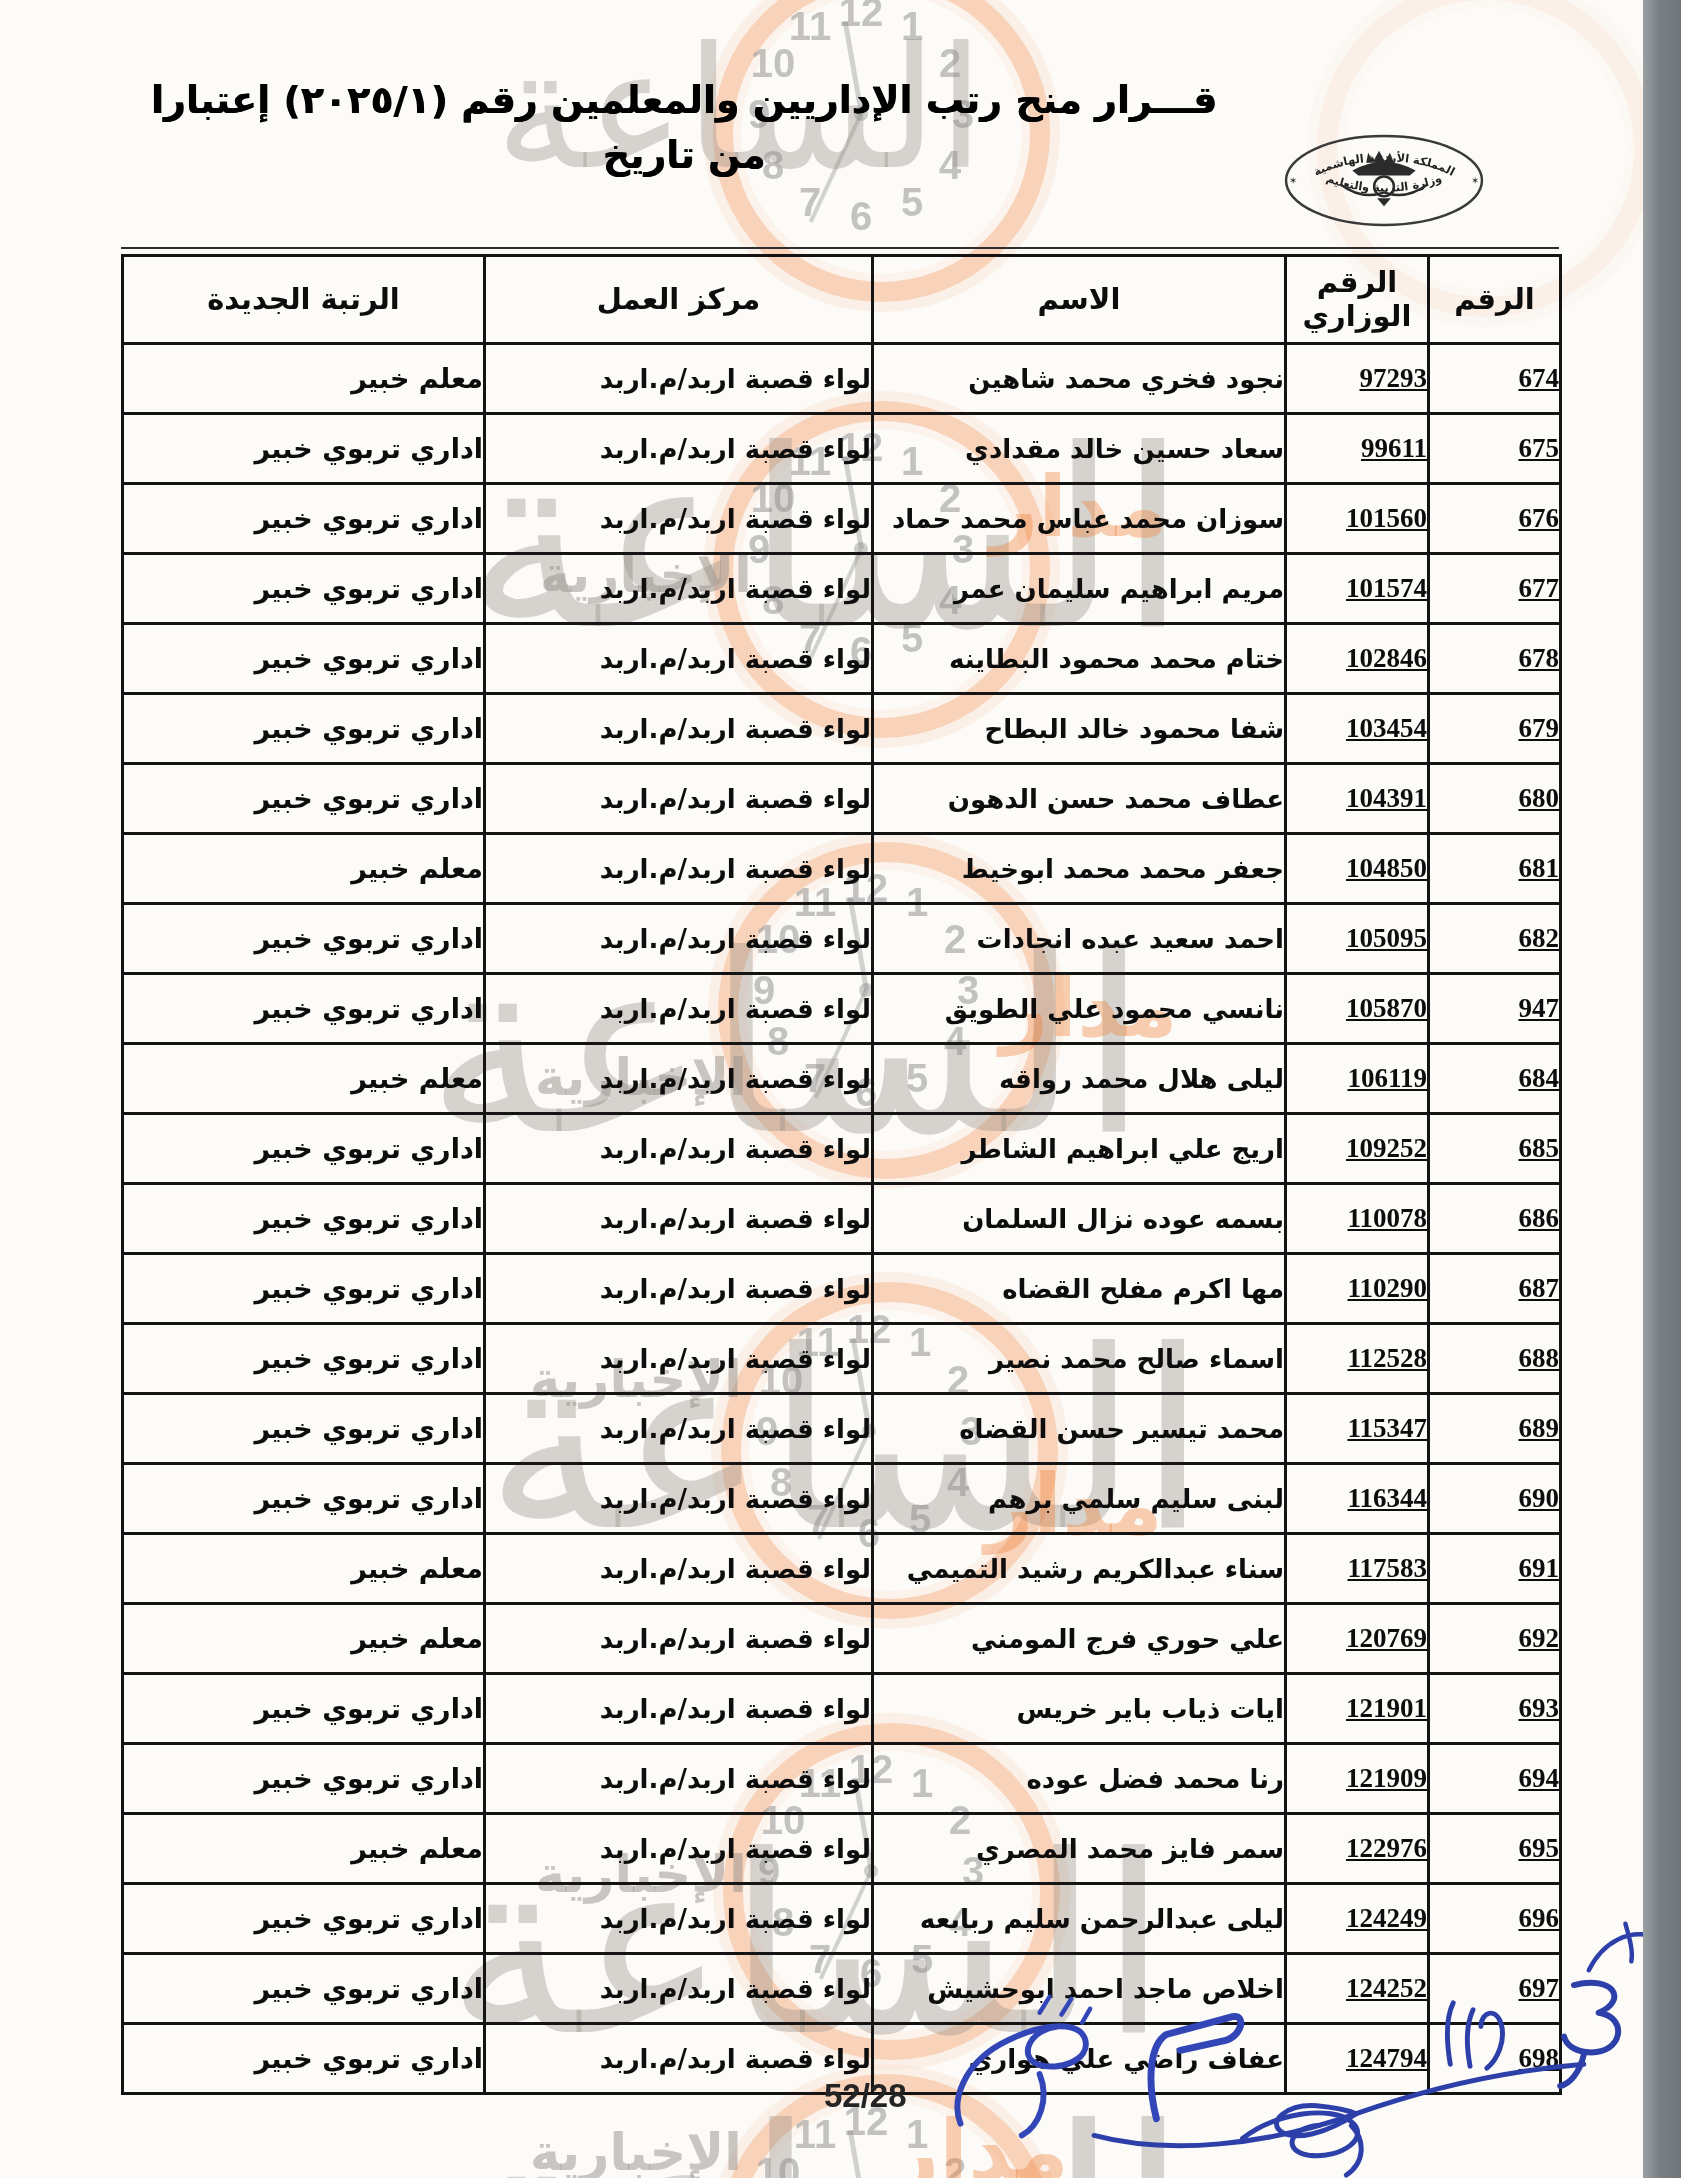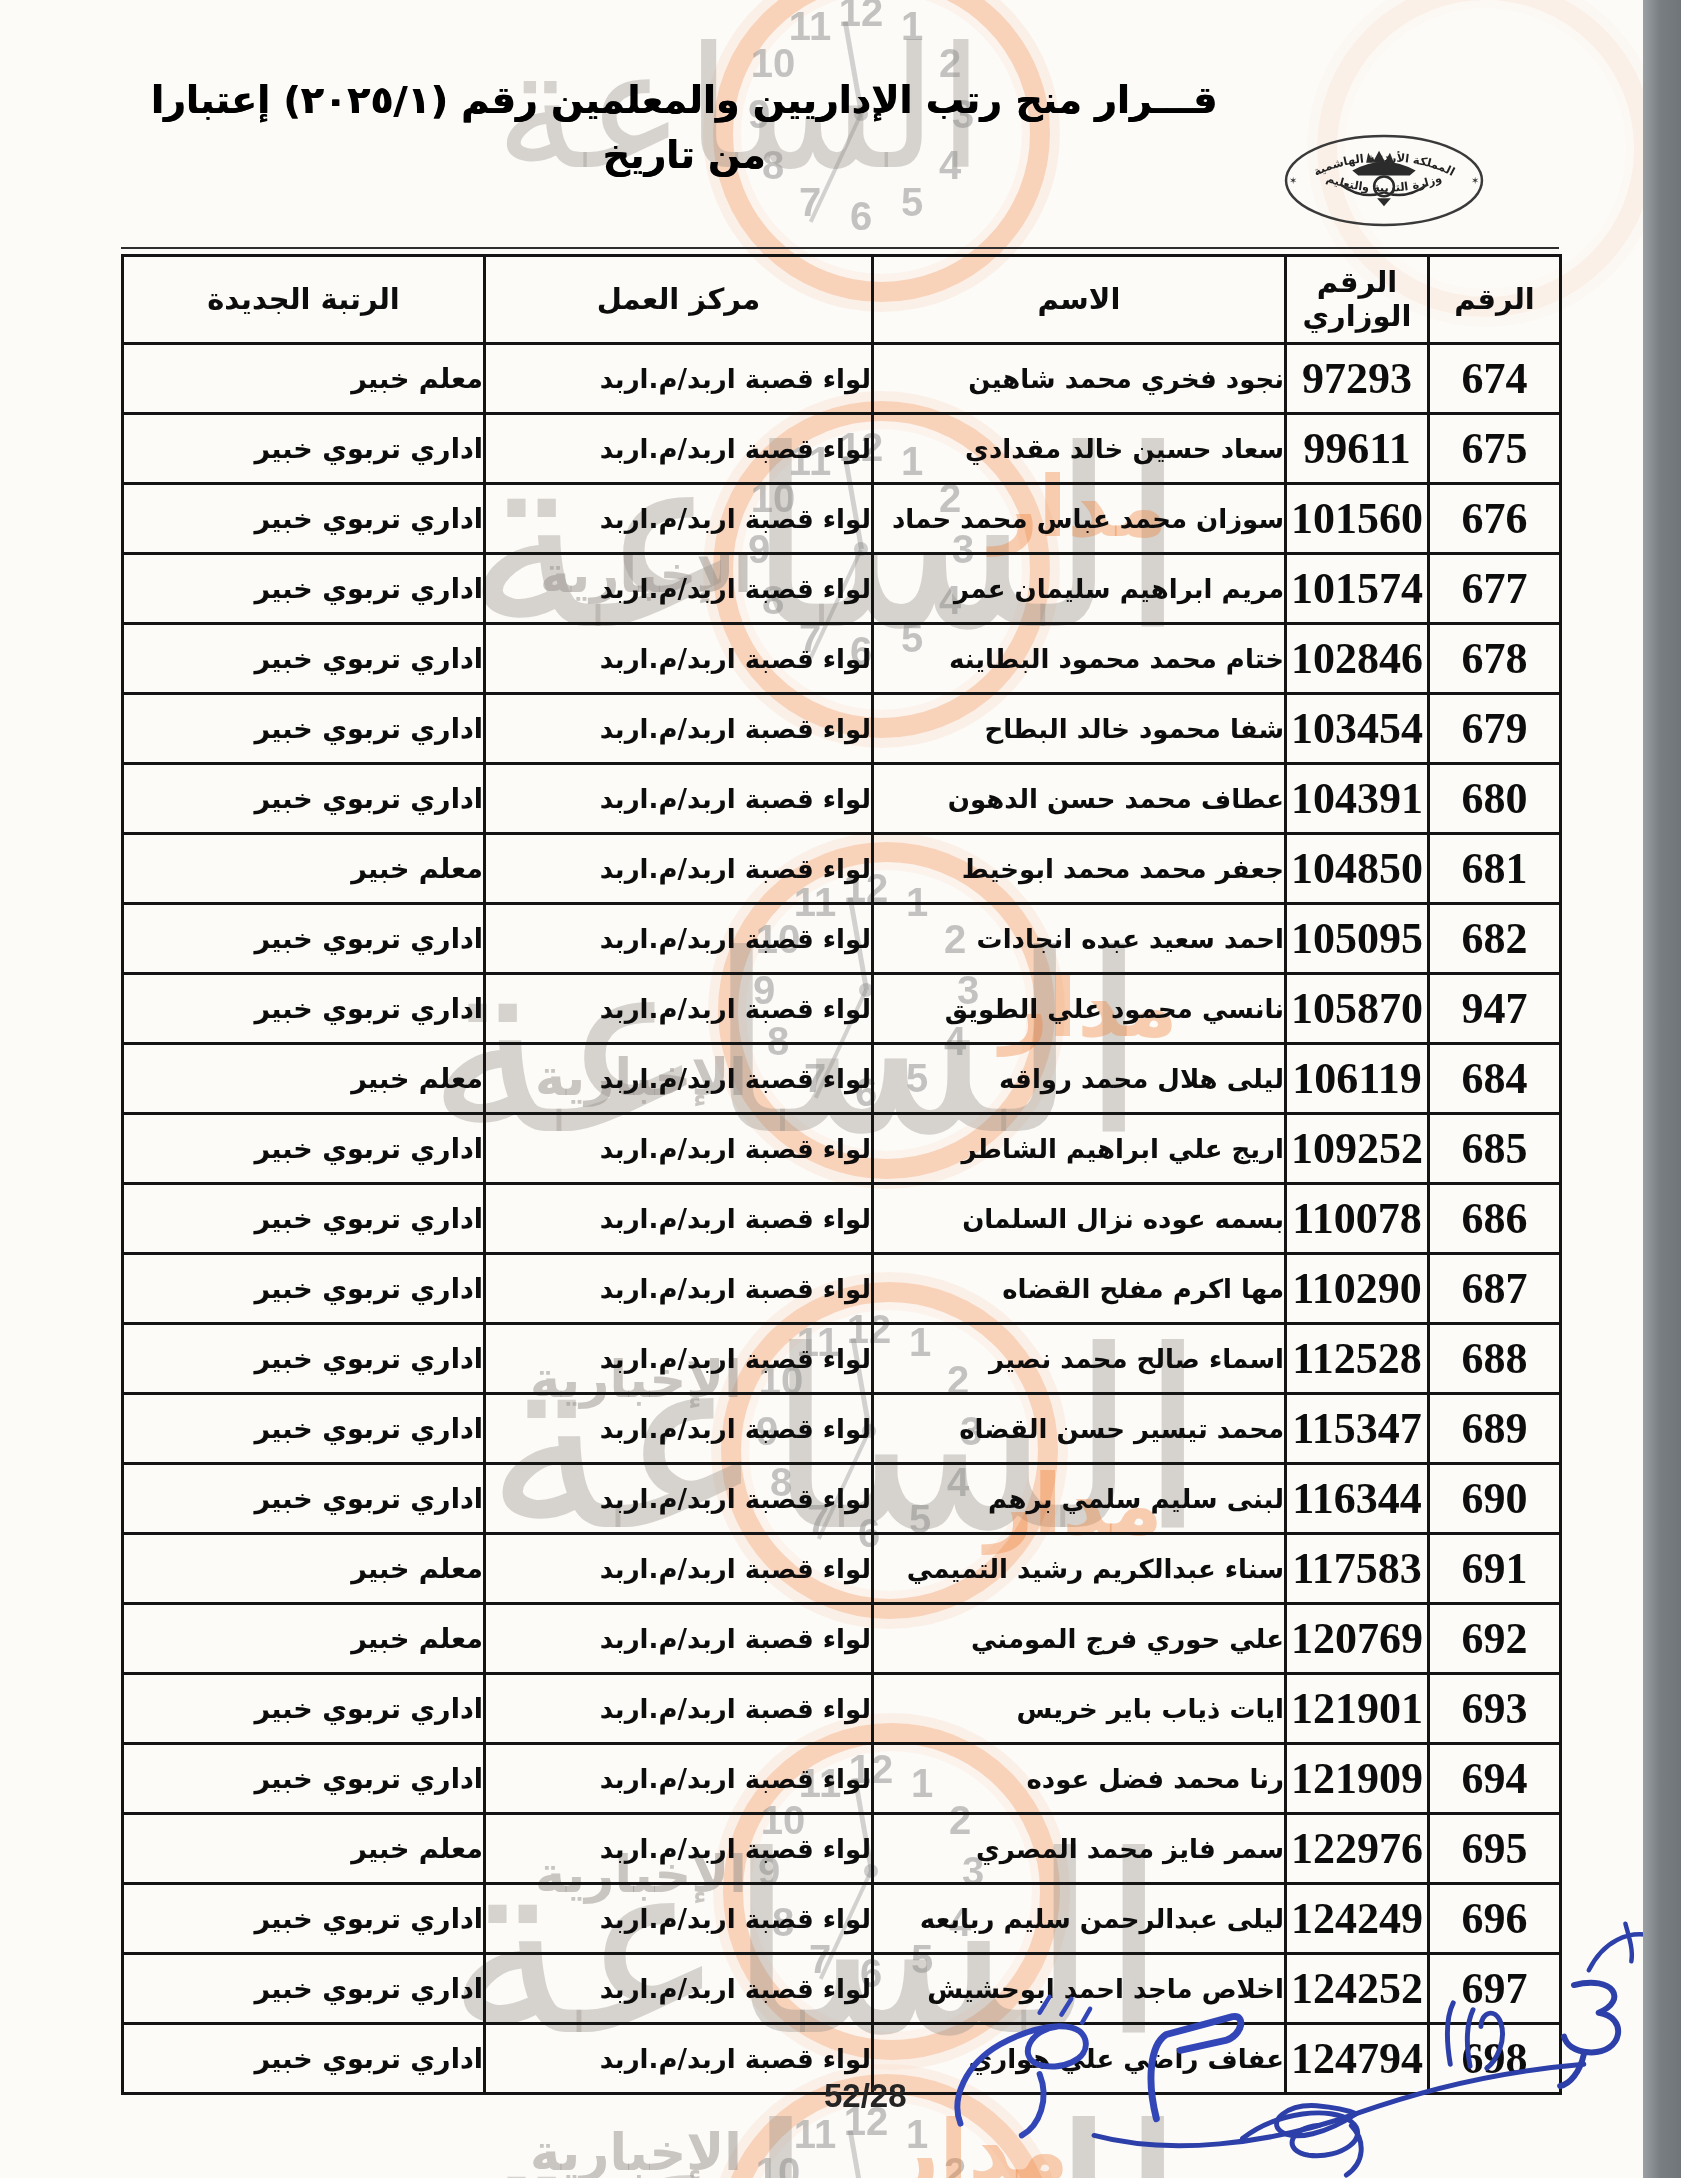--- a/index.html
+++ b/index.html
@@ -33,21 +33,21 @@
   .logo{position:absolute;left:1283px;top:133px;z-index:2;}
   
   .topline{position:absolute;left:121px;top:247px;width:1438px;height:2px;background:#2e2e2e;z-index:2;}
   table.roster{position:absolute;left:121px;top:254px;z-index:2;
     direction:rtl;border-collapse:collapse;table-layout:fixed;width:1438px;
     background:transparent;}
   table.roster th,table.roster td{border:3px solid #141414;padding:0;vertical-align:middle;
     color:#0d0d0d;overflow:hidden;}
   table.roster th{height:85px;font-size:29px;font-weight:bold;text-align:center;line-height:1.15;}
   table.roster td{height:67px;}
-  td.c-no,td.c-mno{font-family:"Liberation Serif", serif;font-weight:bold;font-size:44px;text-align:center;}
+  td.c-no,td.c-mno{font-family:"Liberation Serif", serif;font-weight:bold;font-size:27px;text-decoration:underline;}
   td.c-name{font-size:26px;font-weight:bold;text-align:start;padding-inline-start:6px;}
   td.c-wc{font-size:26px;font-weight:bold;text-align:start;padding-inline-start:8px;}
   td.c-rank{font-size:27px;font-weight:bold;text-align:start;padding-inline-start:20px;}
   
   .page-indicator{position:absolute;left:824px;top:2077px;z-index:3;
     font-family:"Liberation Sans", sans-serif;font-weight:bold;font-size:33px;color:#242424;}
   .sig-svg{position:absolute;left:891px;top:1896px;z-index:3;}
   .scan-band{position:absolute;left:1643px;top:0;width:38px;height:2178px;z-index:4;
     background:linear-gradient(to right,#9aa0a3,#787e82 45%,#6f7578);}
 </style>

